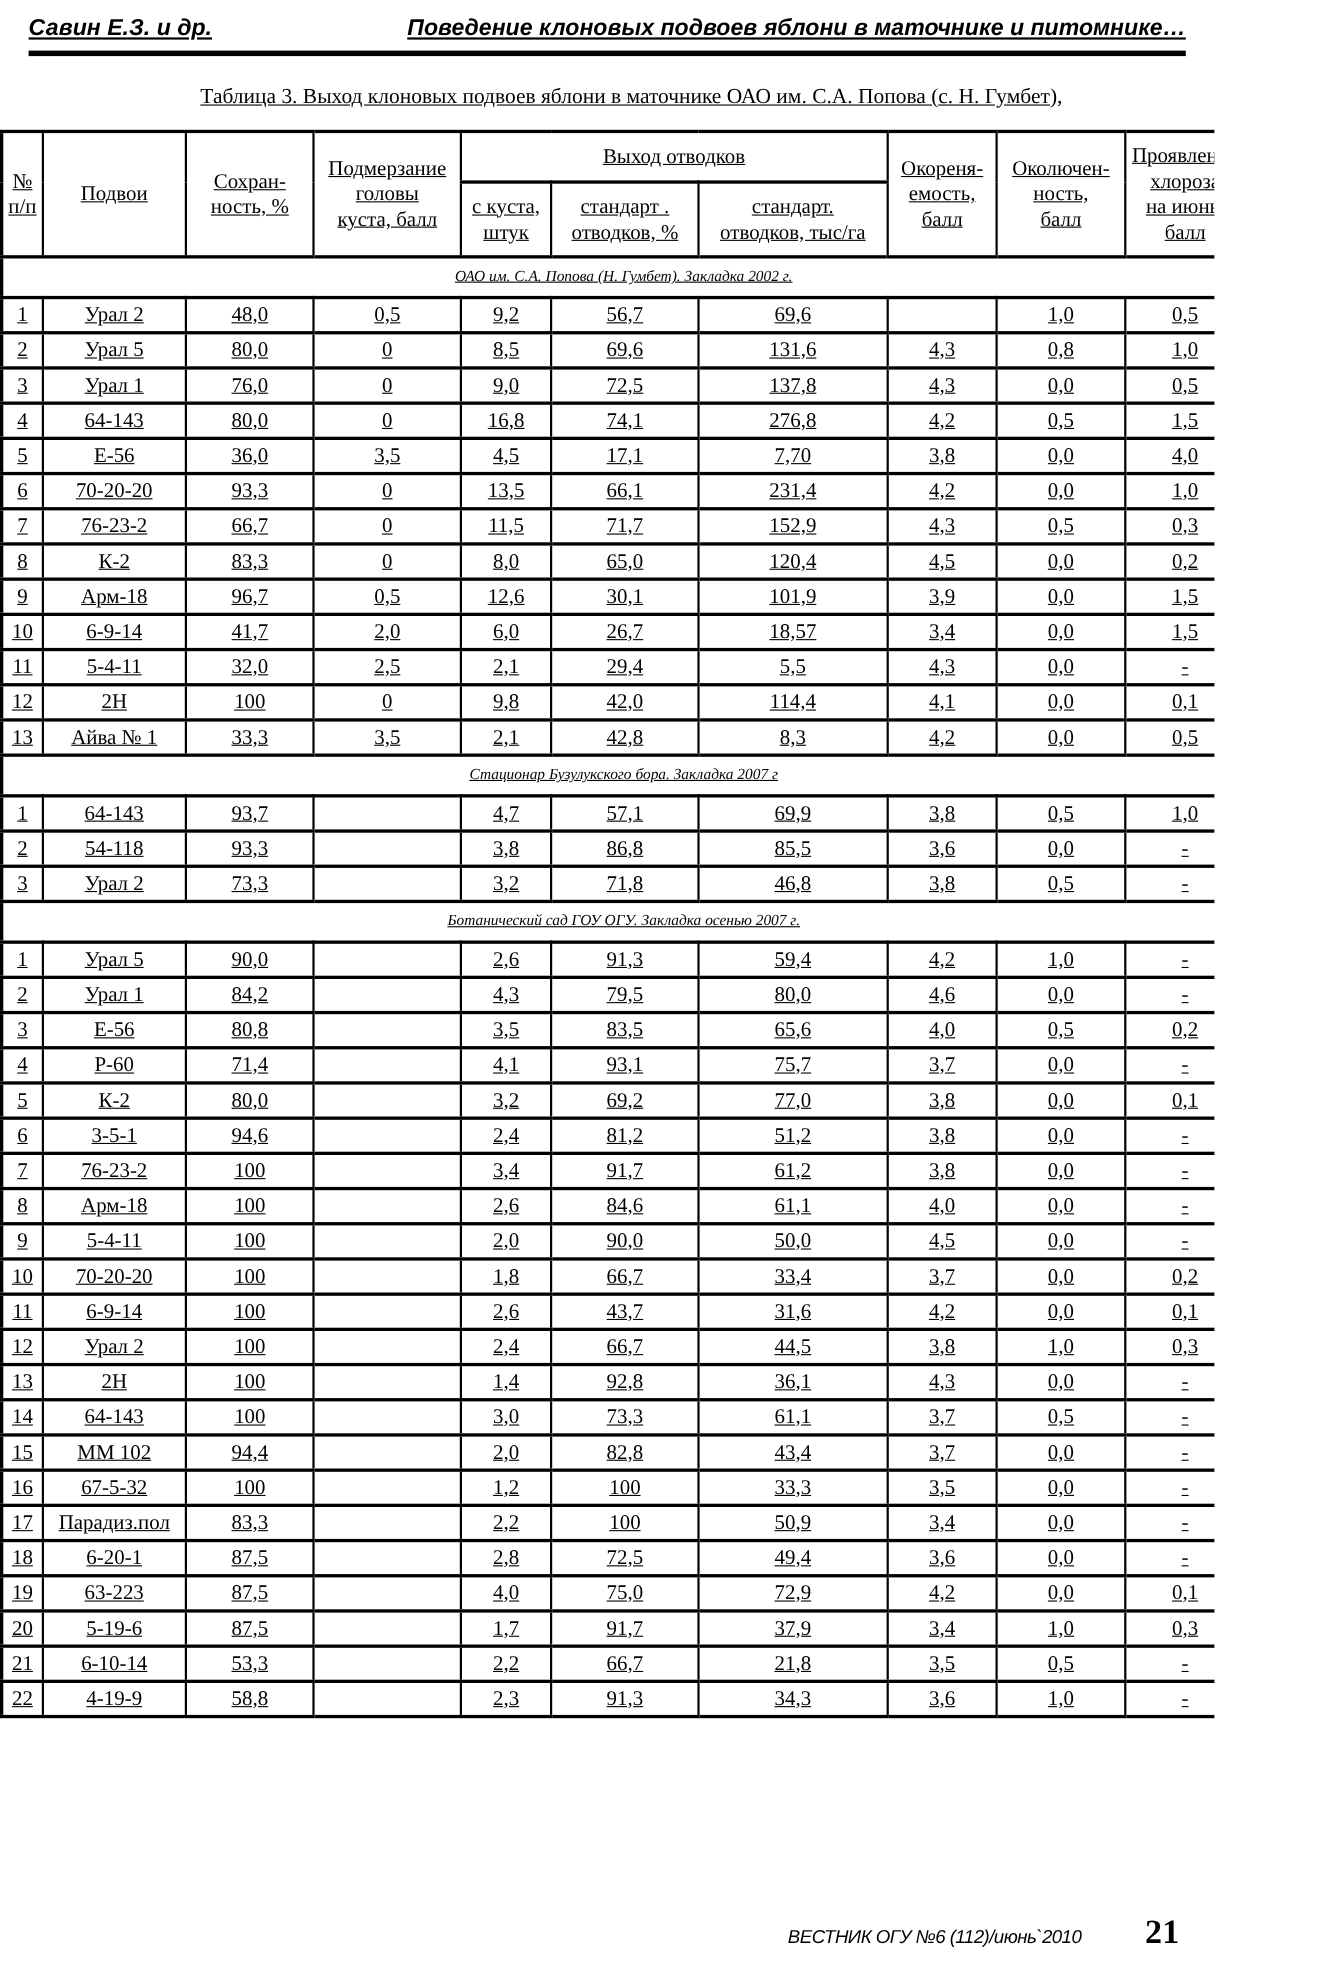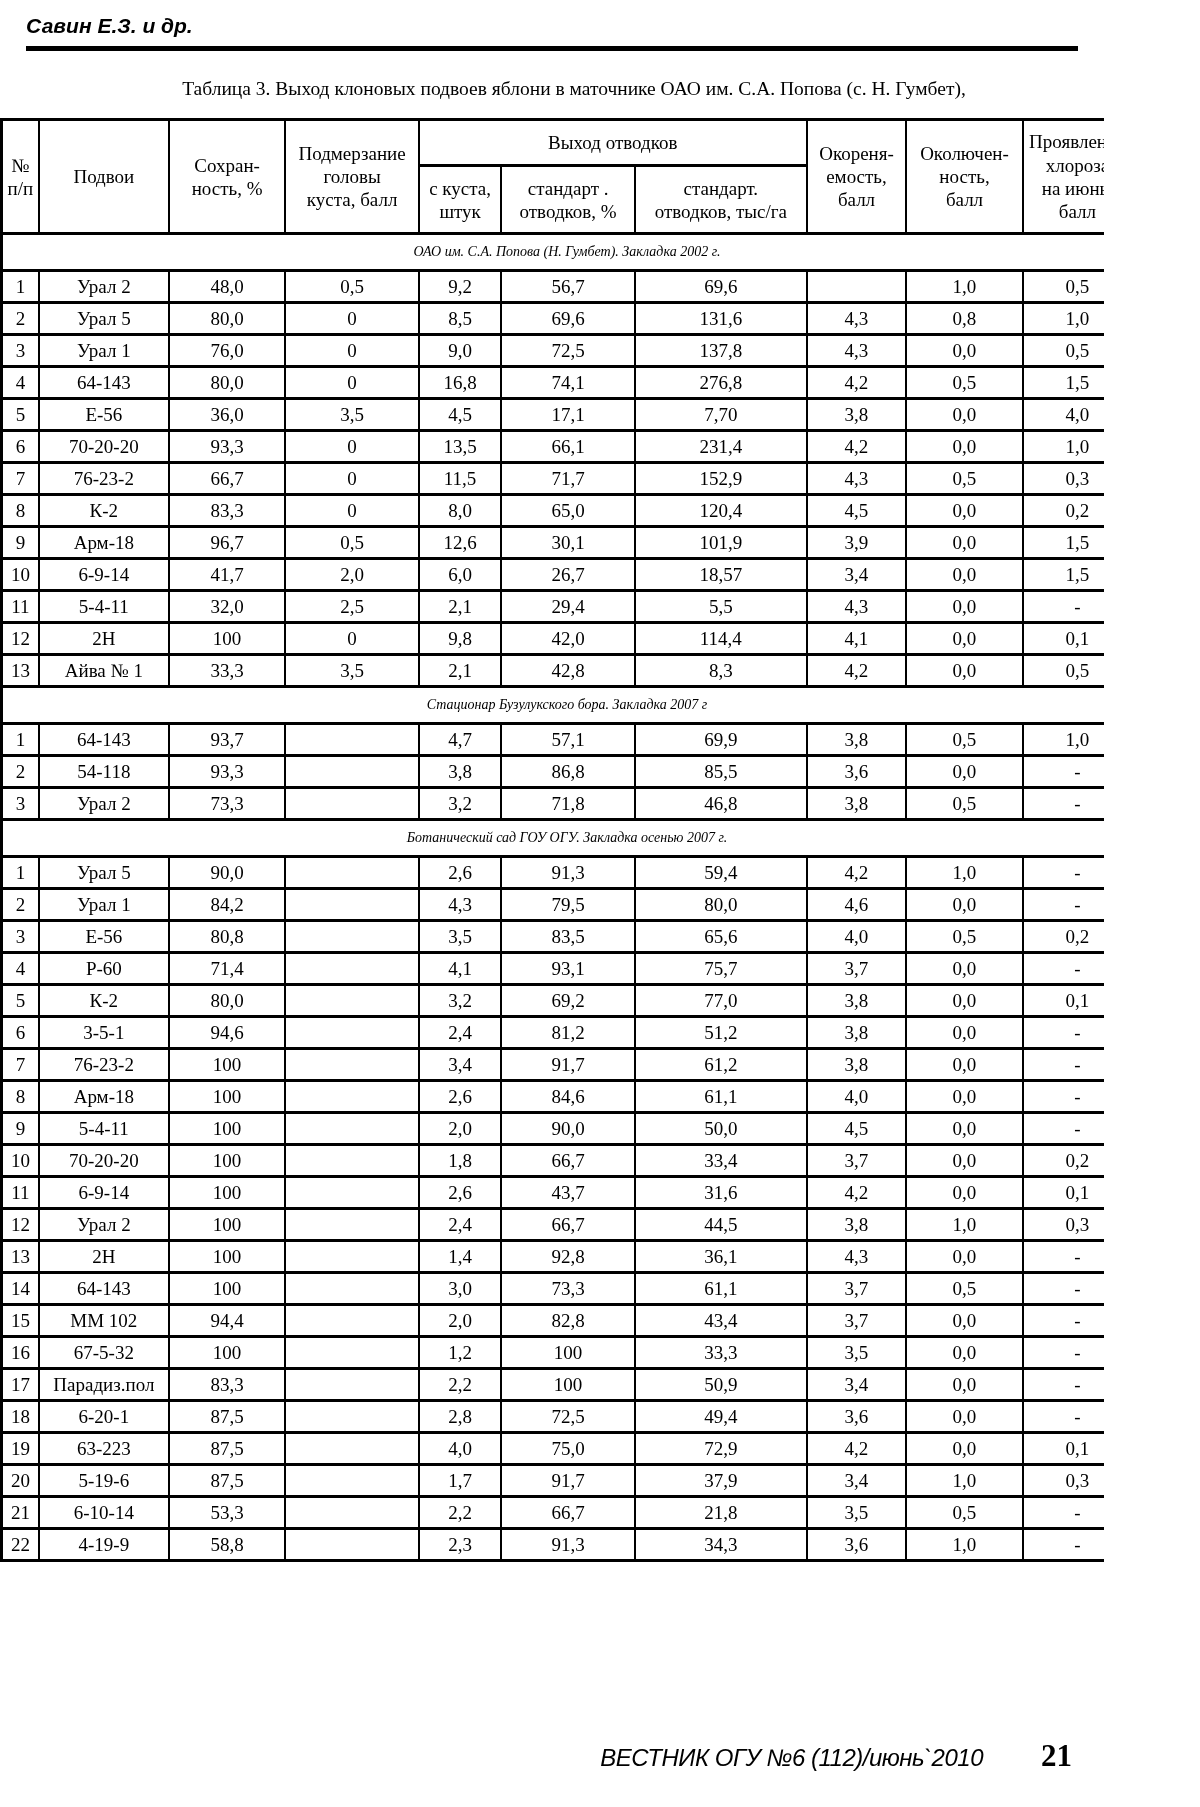--- a/index.html
+++ b/index.html
@@ -3,21 +3,21 @@
 <meta charset="utf-8">
 <style>
   * { box-sizing: border-box; }
   html, body {
     margin: 0; padding: 0;
     background: #ffffff;
     width: 1200px; height: 1807px;
     font-family: "Liberation Serif", serif;
     color: #000;
   }
-  .page { width: 1104px; height: 1807px; position: relative; overflow: hidden; }
+  .page { width: 1104px; height: 1807px; position: relative; overflow: hidden; text-decoration: underline; }
 
   
   .running-head {
     display: flex; justify-content: space-between; align-items: baseline;
     padding: 14px 26px 8px 26px;
     font-family: "Liberation Sans", sans-serif;
     font-weight: bold; font-style: italic;
     font-size: 21px;
   }
   .head-rule { height: 5px; background: #000; margin: 0 26px; }
@@ -71,36 +71,37 @@
     top: 1738px;
     display: flex;
     justify-content: flex-end;
     align-items: baseline;
     padding-right: 32px;
     gap: 58px;
   }
   .journal-line {
     font-family: "Liberation Sans", sans-serif;
     font-style: italic;
-    font-size: 24px;
+    font-size: 17px;
     letter-spacing: -0.5px;
   }
   .page-number {
     font-family: "Liberation Serif", serif;
     font-weight: bold;
     font-size: 31px;
   }
 </style>
 </head>
 <body>
 
 <div class="page">
 
   <div class="running-head">
     <span>Савин Е.З. и др.</span>
+    <span>Поведение клоновых подвоев яблони в маточнике и питомнике…</span>
   </div>
   <div class="head-rule"></div>
 
   <div class="table-caption">
     <div>Таблица 3. Выход клоновых подвоев яблони в маточнике ОАО им. С.А. Попова (с. Н. Гумбет),</div>
   </div>
 
   <table class="main">
     <colgroup>
       <col style="width:3.3%">

